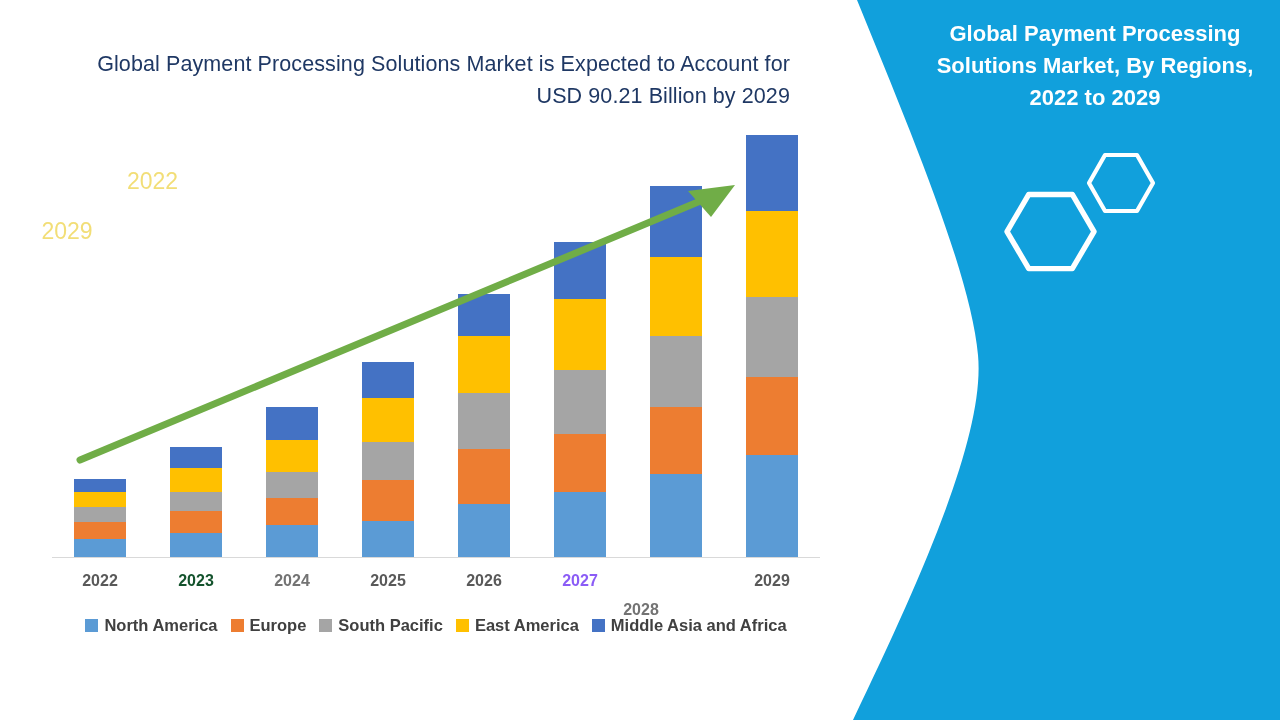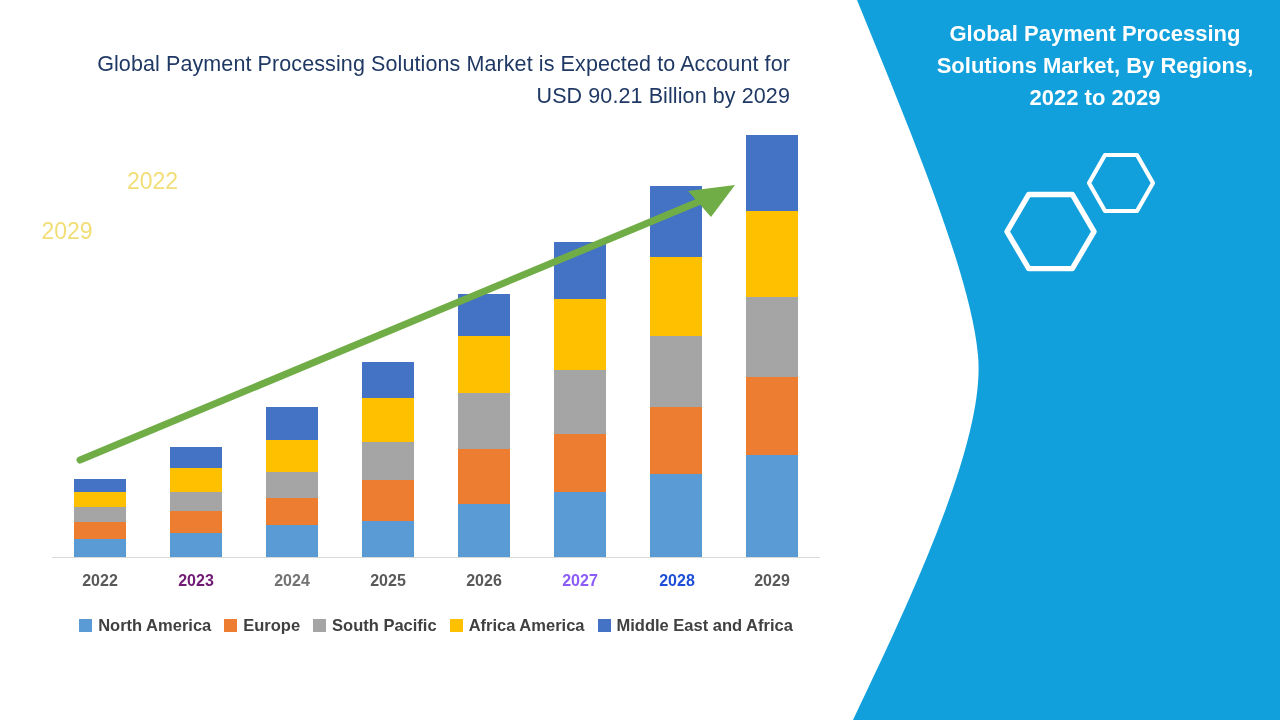--- a/index.html
+++ b/index.html
@@ -166,49 +166,49 @@
 
     <svg id="trend-arrow" viewBox="0 0 768 400">
       <line x1="28" y1="295" x2="658" y2="32" stroke="#70AD47" stroke-width="7" stroke-linecap="round"></line>
       <polygon points="683,20 636,26 659,52" fill="#70AD47"></polygon>
     </svg>
 
     <div id="axis-line" style="background: rgb(217, 217, 217);"></div>
 
     <div class="xlabels">
         <div class="xlabel" style="left: 13px; color: rgb(89, 89, 89);">2022</div>
-        <div class="xlabel" style="left: 109px; color: #701a75;">2023</div>
+        <div class="xlabel" style="left: 109px; color: #14532d;">2023</div>
         <div class="xlabel" style="left: 205px; color: #737373;">2024</div>
         <div class="xlabel" style="left: 301px; color: rgb(89, 89, 89);">2025</div>
         <div class="xlabel" style="left: 397px; color: rgb(89, 89, 89);">2026</div>
         <div class="xlabel" style="left: 493px; color: #8b5cf6;">2027</div>
-        <div class="xlabel" style="left: 590px; color: #1d4ed8;">2028</div>
+        <div class="xlabel" style="left: 554px; color: #737373; margin-top: 29px;">2028</div>
         <div class="xlabel" style="left: 685px; color: rgb(89, 89, 89);">2029</div>
       </div>
 
     <div id="legend">
         <div class="legend-item">
           <span class="legend-swatch" style="background: rgb(91, 155, 213);"></span>
           <span class="legend-label">North America</span>
         </div>
         <div class="legend-item">
           <span class="legend-swatch" style="background: rgb(237, 125, 49);"></span>
           <span class="legend-label">Europe</span>
         </div>
         <div class="legend-item">
           <span class="legend-swatch" style="background: rgb(165, 165, 165);"></span>
           <span class="legend-label">South Pacific</span>
         </div>
         <div class="legend-item">
           <span class="legend-swatch" style="background: rgb(255, 192, 0);"></span>
-          <span class="legend-label">Africa America</span>
+          <span class="legend-label">East America</span>
         </div>
         <div class="legend-item">
           <span class="legend-swatch" style="background: rgb(68, 114, 196);"></span>
-          <span class="legend-label">Middle East and Africa</span>
+          <span class="legend-label">Middle Asia and Africa</span>
         </div>
       </div>
   </div>
 
   <div id="blue-panel">
     <svg id="blue-svg" viewBox="0 0 445 720" preserveAspectRatio="none">
       <path id="blue-shape" d="M 22 0 L 445 0 L 445 720 L 18 720 C 95 560 150 430 143 355 C 136 275 75 130 22 0 Z" fill="#11A0DC"></path>
     </svg>
   </div>
 

